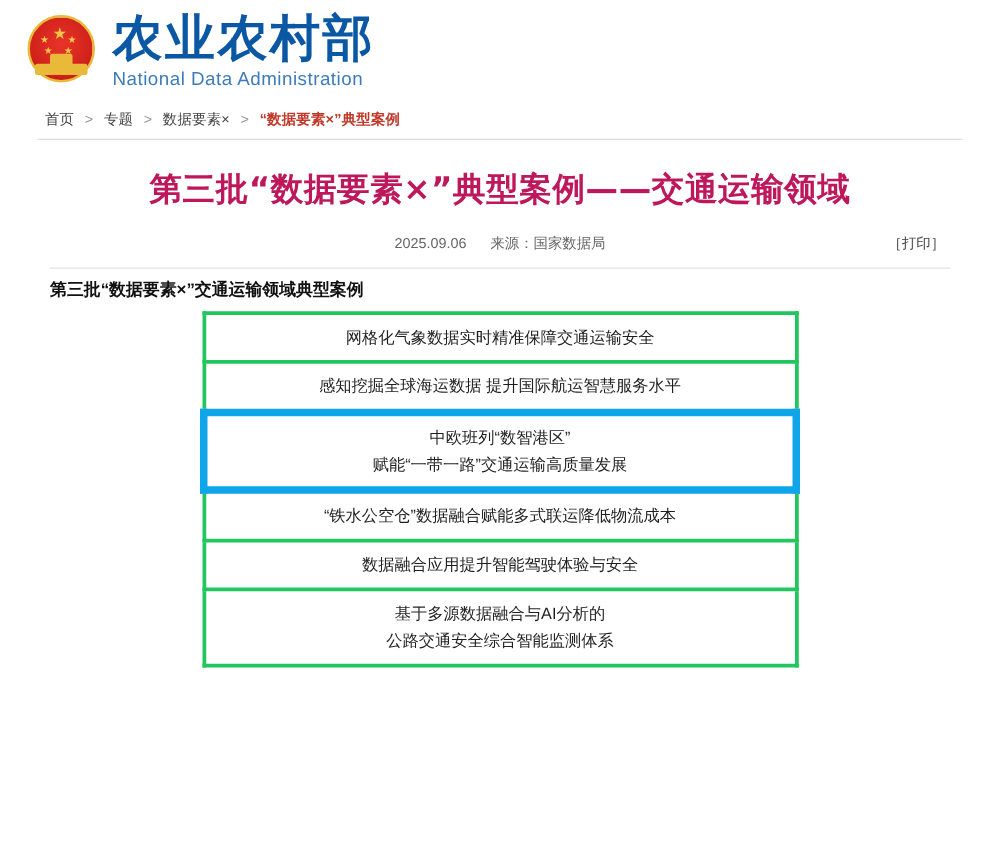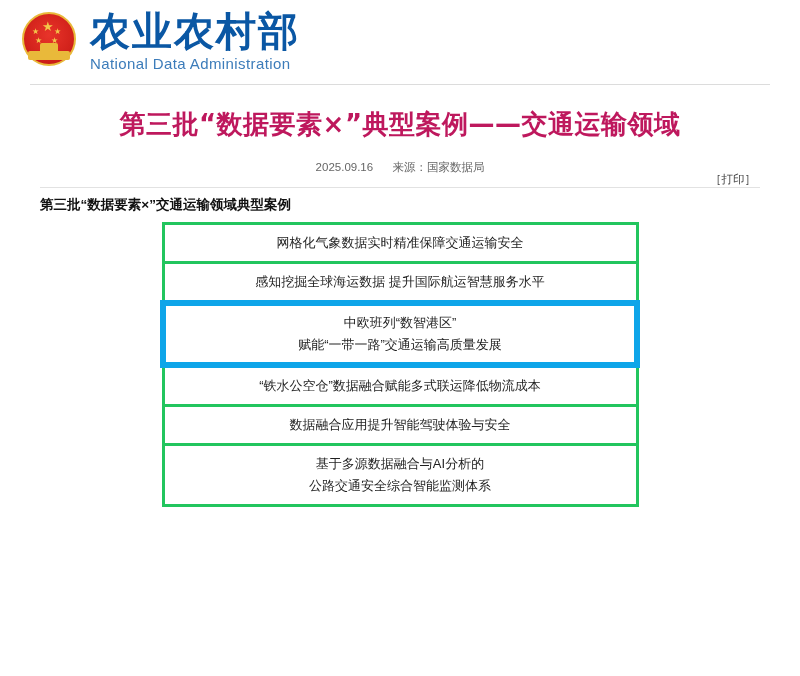--- a/index.html
+++ b/index.html
@@ -105,21 +105,21 @@
   .meta-row {
     position: relative;
     text-align: center;
     font-size: 11.5px;
     color: #666;
     margin-top: 18px;
   }
   .meta-row .date { margin-right: 16px; }
   .print-link {
     position: absolute;
-    right: 4px; top: 12px;
+    right: 4px; top: 0;
     color: #444;
     font-size: 11.5px;
   }
   .thin-rule {
     height: 1px;
     background: #e2e2e2;
     margin: 12px 0 0 0;
   }
 
   .body-text {
@@ -179,28 +179,37 @@
         <div class="gear"></div>
         <div class="base"></div>
       </div>
       <div class="titles">
         <div class="cn-title">农业农村部</div>
         <div class="en-title">National Data Administration</div>
       </div>
     </div>
   </div>
 
+  <div class="breadcrumb">
+    <span class="crumb">首页</span>
+    <span class="sep">&gt;</span>
+    <span class="crumb">专题</span>
+    <span class="sep">&gt;</span>
+    <span class="crumb">数据要素×</span>
+    <span class="sep">&gt;</span>
+    <span class="crumb-current">“数据要素×”典型案例</span>
+  </div>
   <div class="rule"></div>
 
   <div class="article">
 
     <h1 class="doc-title">第三批“数据要素×”典型案例——交通运输领域</h1>
 
     <div class="meta-row">
-      <span class="date">2025.09.16</span>
+      <span class="date">2025.09.06</span>
       <span class="source">来源：国家数据局</span>
       <span class="print-link">［打印］</span>
     </div>
 
     <div class="thin-rule"></div>
 
 
     <div class="table-title">第三批“数据要素×”交通运输领域典型案例</div>
 
     <table class="case-table">

